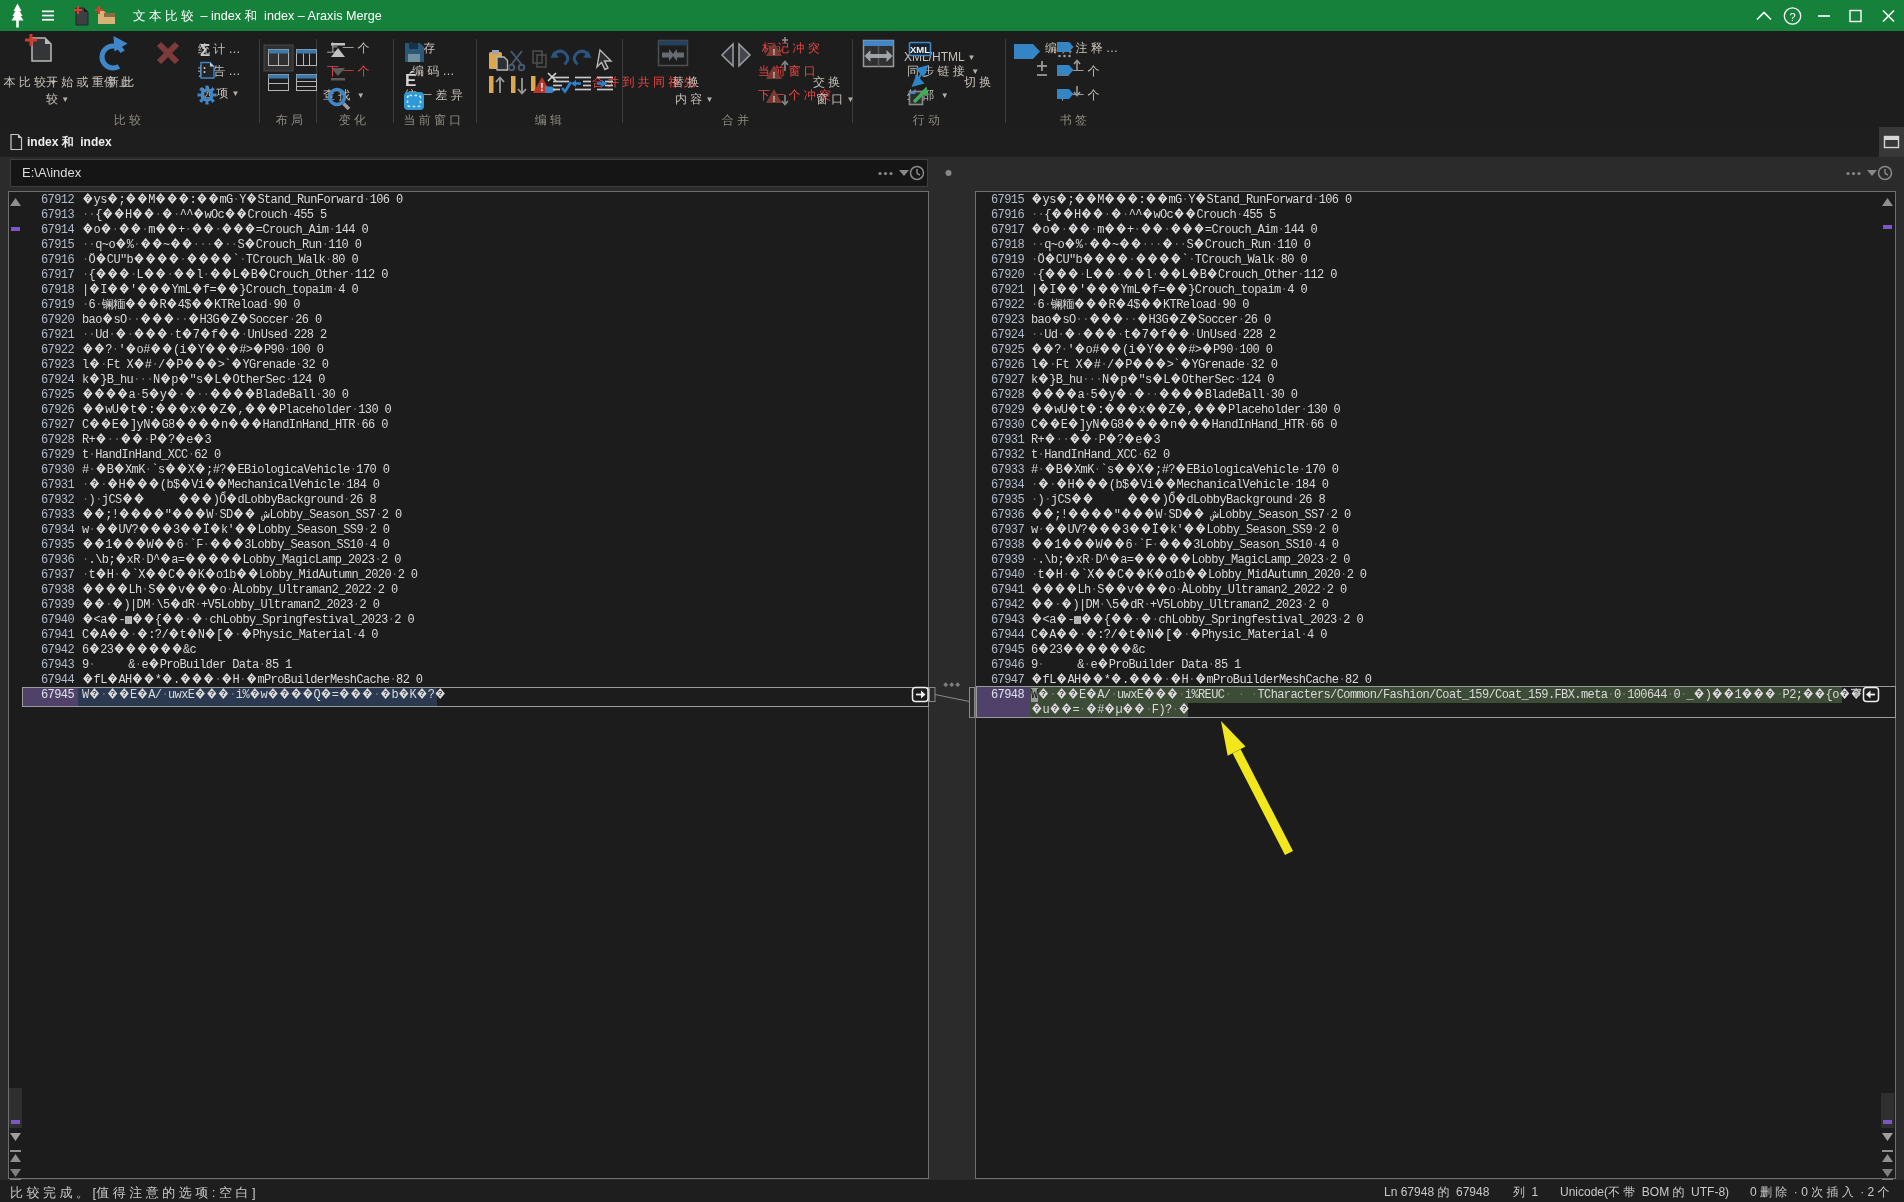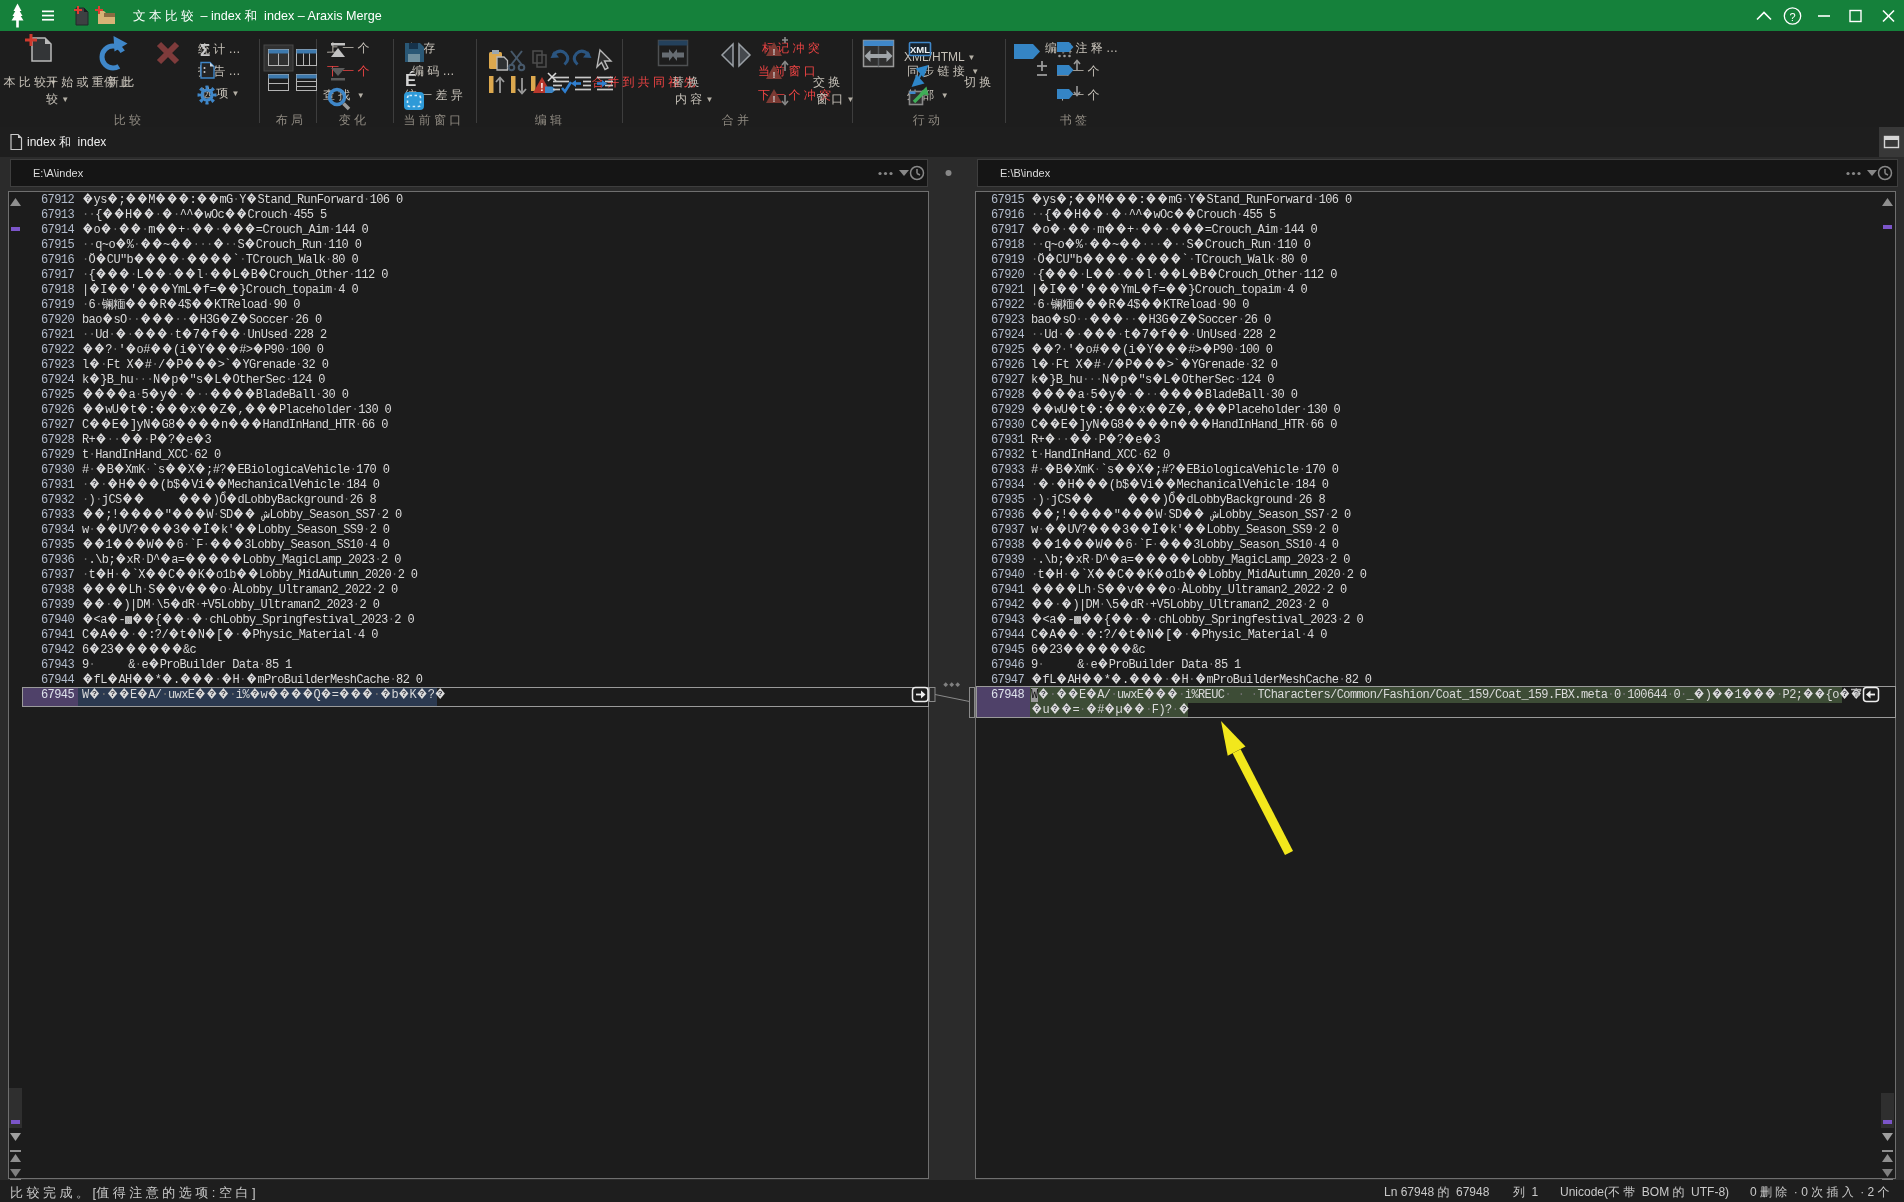--- a/index.html
+++ b/index.html
@@ -8,24 +8,24 @@
 svg{position:absolute;overflow:visible}
 #title{position:absolute;left:0;top:0;width:1904px;height:31px;background:#15813B}
 #title .txt{position:absolute;left:133px;top:8px;font-size:12.6px;color:#fff;white-space:pre}
 #ribbon{position:absolute;left:0;top:31px;width:1904px;height:96px;background:#1d1d1d}
 .vsep{position:absolute;top:8px;height:84px;width:1px;background:#3d3d3d}
 .glabel{position:absolute;top:81px;font-size:12px;color:#8f8a81;text-align:center;white-space:nowrap}
 .blabel{position:absolute;font-size:12px;color:#c6c1b8;text-align:left;white-space:nowrap}
 .blabel.dim{color:#ef4444}
 .dd{font-size:8px;color:#b5b0a6;vertical-align:1px}
 #tabrow{position:absolute;left:0;top:127px;width:1904px;height:30px;background:#1e1e1e}
-#tabrow .t{position:absolute;left:27px;top:7px;font-size:12px;font-weight:normal;color:#ededed}
+#tabrow .t{position:absolute;left:27px;top:7px;font-size:12px;font-weight:bold;color:#ededed}
 #tabbox{position:absolute;left:1879px;top:127px;width:25px;height:30px;background:#383838}
 #main{position:absolute;left:0;top:157px;width:1904px;height:1023px;background:#2b2b2b}
-.hdr{position:absolute;top:2px;height:28px;background:#151515;border:1px solid #3e3e3e;color:#dcdcdc;font-size:11px;line-height:26px;padding-left:22px}
+.hdr{position:absolute;top:2px;height:28px;background:#151515;border:1px solid #3e3e3e;color:#dcdcdc;font-size:13px;line-height:26px;padding-left:11px}
 .pane{position:absolute;top:34px;height:988px;background:#1c1c1c;border:1px solid #6f6f6f}
 .mono{position:absolute;font-family:"Liberation Mono",monospace;font-size:12px;line-height:15px;letter-spacing:-.6px;white-space:pre;color:#dadada}
 .mono i{font-style:normal;color:#6f6f6f}
 .mono b{display:inline-block;width:11.6px;height:11px;vertical-align:-1px;background:#dcdcdc;
   clip-path:polygon(50% 0,90% 50%,50% 100%,10% 50%);position:relative;font-weight:normal}
 .mono b::after{content:"?";position:absolute;left:0;top:0;width:11.6px;text-align:center;
   font:bold 8px/11px "Liberation Mono";color:#30303a;letter-spacing:0}
 .nums{text-align:right;color:#b2bccc}
 .nums .pn{color:#dde2ec}
 .cur{background:#9a9a9a;color:#141414}
@@ -328,21 +328,20 @@
 </div>
 <div id="tabbox">
     <svg width="25" height="30">
       <rect x="5.5" y="9.5" width="14" height="11" fill="none" stroke="#d5d5d5" stroke-width="1.4"></rect>
       <rect x="5.5" y="9.5" width="14" height="3.5" fill="#d5d5d5"></rect>
     </svg>
   </div>
 
 <div id="main">
  <div class="hdr" style="left:10px;width:918px">E:\A\index</div>
- <div class="hdr" style="left:977px;width:921px">E:\B\index</div>
  <svg width="1904" height="36">
    <g fill="#888">
     <circle cx="880" cy="16.5" r="1.6"></circle>
         <circle cx="885.5" cy="16.5" r="1.6"></circle>
         <circle cx="891" cy="16.5" r="1.6"></circle>
     <polygon points="899,13 909,13 904,19"></polygon>
     <circle cx="948.5" cy="16" r="3"></circle>
     <circle cx="1848" cy="16.5" r="1.6"></circle>
         <circle cx="1853.5" cy="16.5" r="1.6"></circle>
         <circle cx="1859" cy="16.5" r="1.6"></circle>

